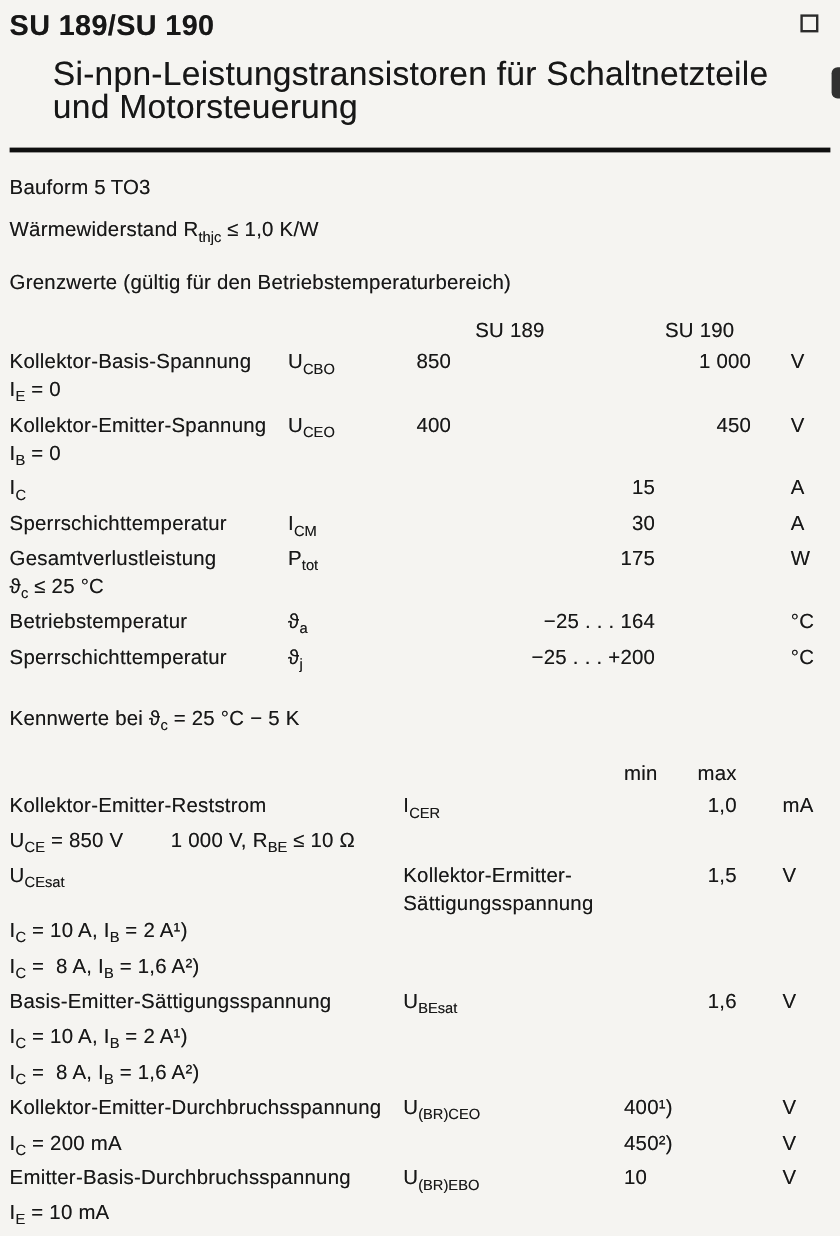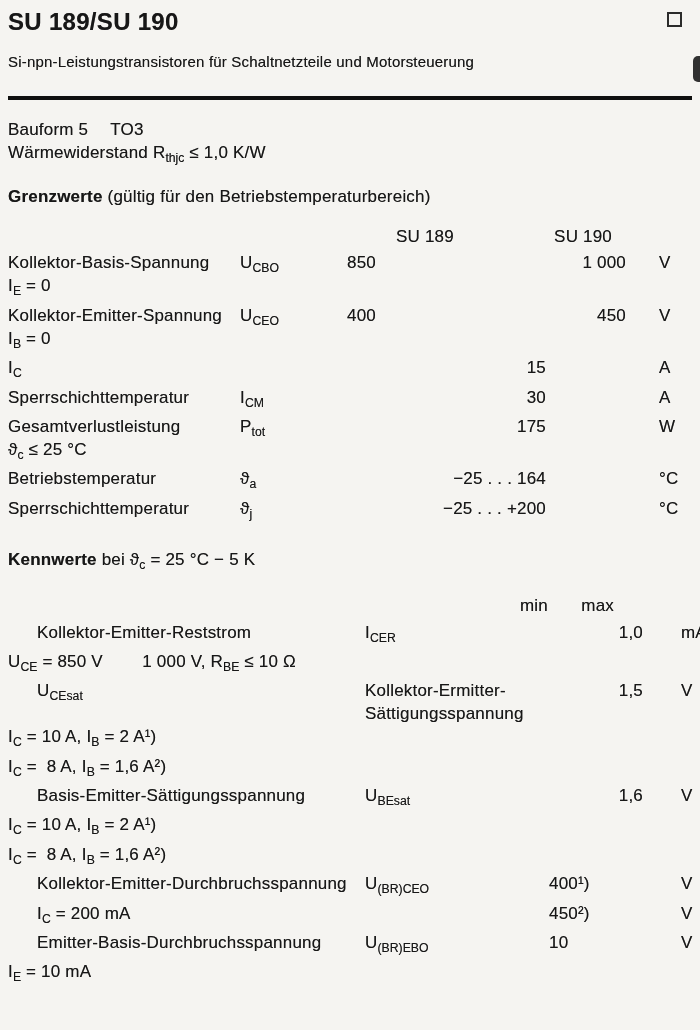--- a/index.html
+++ b/index.html
@@ -13,42 +13,42 @@
     line-height: 23px;
     letter-spacing: 0.2px;
     overflow: hidden;
     position: relative;
     text-shadow: 0 0 0.5px rgba(25,25,25,0.55);
   }
   .page { padding: 6px 8px 0 8px; position: relative; }
   .title-row { display: flex; justify-content: space-between; align-items: flex-start; }
   .title { font-size: 24px; line-height: 27px; margin: 2px 0 0 0; font-weight: 700; letter-spacing: 0.3px; }
   .marker-box { width: 15px; height: 15px; border: 2px solid #2b2b2b; margin: 6px 10px 0 0; flex: 0 0 auto; }
-  .subtitle { font-size: 15px; line-height: 27px; margin-top: 13px; max-width: 628px; }
+  .subtitle { font-size: 28px; line-height: 27px; margin-top: 13px; max-width: 628px; margin-left: 36px; }
   .rule { border-top: 4px solid #0f0f0f; margin-top: 21px; }
   .bauform-line { margin-top: 18px; }
-  .pkg { margin-left: 22px; }
-  .info-line { }
+  .pkg { margin-left: 4px; }
+  .info-line { margin-top: 12px; }
   .section-heading { margin-top: 15px; }
   .kw-heading { margin-top: 22px; }
-  .b { font-weight: 700; }
+  .b { font-weight: 400; }
   sub { font-size: 0.72em; letter-spacing: 0; }
 
   .gz-head { display: grid; grid-template-columns: 328px 1fr; margin-top: 17px; }
   .gz-head-cols { display: flex; justify-content: space-between; padding-left: 60px; padding-right: 80px; }
   .gz-rows { margin-top: 3px; }
   .gz-row { display: grid; grid-template-columns: 232px 88px 48px 250px 1fr; align-items: start; }
   .c-v1 { text-align: right; white-space: nowrap; }
   .c-v2 { text-align: right; white-space: nowrap; }
   .c-shared { grid-column: 3 / 5; text-align: right; padding-right: 80px; white-space: nowrap; }
   .c-unit { padding-left: 33px; white-space: nowrap; }
 
   .kw-head { display: grid; grid-template-columns: 328px 180px 56px 52px 1fr; margin-top: 16px; }
   .kw-entries { margin-top: 4px; }
-  .kw-row { display: grid; grid-template-columns: 328px 180px 56px 52px 1fr; align-items: start; margin-left: 29px; }
+  .kw-row { display: grid; grid-template-columns: 328px 180px 56px 52px 1fr; align-items: start; }
   .k-min { padding-left: 4px; white-space: nowrap; }
   .k-max { text-align: right; padding-right: 10px; white-space: nowrap; }
   .k-unit { padding-left: 28px; white-space: nowrap; }
   .kw-cond { white-space: pre-wrap; }
 
   .smudge { position: absolute; right: 0; top: 56px; width: 7px; height: 26px;
             background: #1c1c1c; border-radius: 5px 0 0 5px; opacity: 0.9; }
 </style>
 </head>
 <body>

